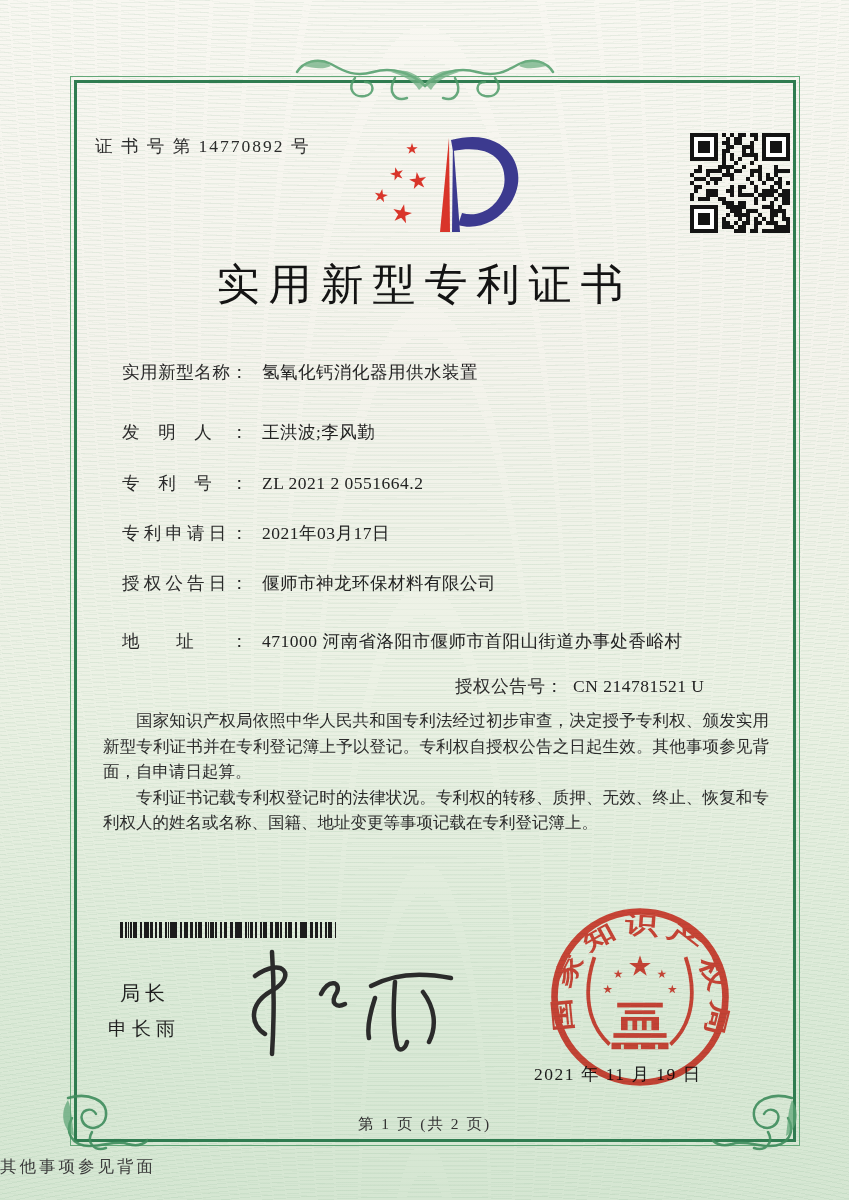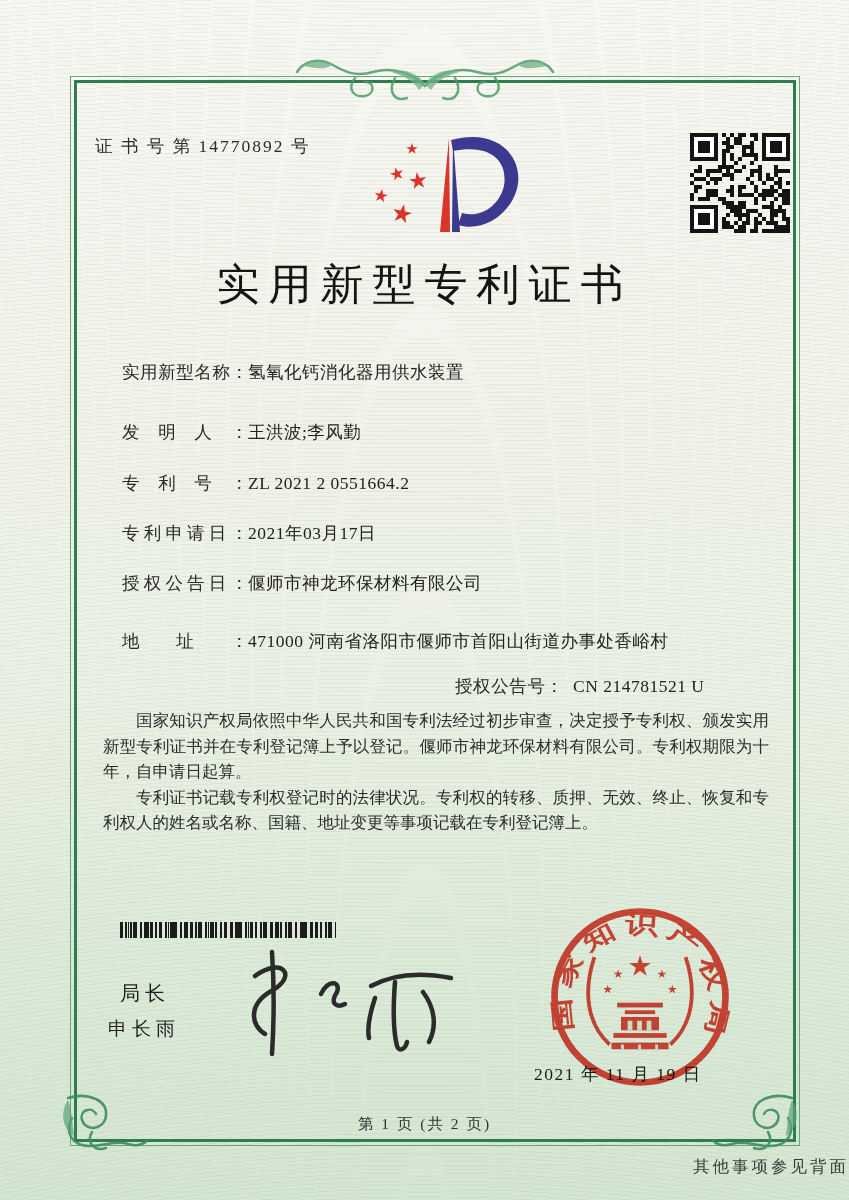--- a/index.html
+++ b/index.html
@@ -17,40 +17,40 @@
     border:1.5px solid #63a878;box-sizing:border-box;
   }
   .border-inner{
     position:absolute;left:3px;top:3px;right:3px;bottom:3px;
     border:3px solid #2f7c50;box-sizing:border-box;
   }
   .abs{position:absolute;}
   .certno{left:95px;top:134px;font-size:17.5px;letter-spacing:2px;color:#2b2b2b;}
   .title{left:0;top:256px;width:849px;text-align:center;font-size:43px;letter-spacing:9px;color:#141414;font-weight:500;}
   .row{left:122px;font-size:17.5px;white-space:nowrap;color:#222;}
-  .lbl{display:inline-block;width:126px;text-align:justify;text-align-last:justify;margin-right:0;color:#2a2a2a;}
+  .lbl{display:inline-block;width:126px;text-align:justify;text-align-last:justify;margin-right:14px;color:#2a2a2a;}
   .val{letter-spacing:.5px;text-align:center;}
   .row2{left:455px;font-size:17.5px;white-space:nowrap;color:#222;font-family:Liberation Serif, serif;}
   .row2 .lbl{width:108px;margin-right:10px;}
   .paras{left:103px;top:708px;width:666px;font-size:16.5px;line-height:25.5px;text-align:justify;color:#2b2b2b;}
   .paras p{margin:0;text-indent:2em;}
   .barcode{
     left:120px;top:922px;width:216px;height:16px;
     background:
       repeating-linear-gradient(90deg,#1c1c1c 0 2px,rgba(0,0,0,0) 2px 5px),
       repeating-linear-gradient(90deg,#1c1c1c 0 1px,rgba(0,0,0,0) 1px 8px),
       repeating-linear-gradient(90deg,#1c1c1c 0 3px,rgba(0,0,0,0) 3px 13px);
   }
   .dirtitle{left:120px;top:980px;font-size:20px;letter-spacing:5px;color:#1f1f1f;font-family:"Liberation Sans","DejaVu Sans",sans-serif;text-align:right;}
   .dirname{left:108px;top:1016px;font-size:19px;letter-spacing:5px;color:#1f1f1f;font-family:"Liberation Sans","DejaVu Sans",sans-serif;}
   .sigsvg{left:225px;top:942px;z-index:4;}
   .sealsvg{left:545px;top:902px;z-index:5;mix-blend-mode:multiply;opacity:.93;}
   .sealdate{left:534px;top:1062px;font-size:17.5px;letter-spacing:1.5px;color:#1c1c1c;z-index:3;}
   .pagenum{left:0;top:1114px;width:849px;text-align:center;font-size:15.5px;letter-spacing:2px;color:#333;}
-  .backnote{left:0;top:1156px;width:849px;text-align:right;font-size:16.5px;letter-spacing:3px;color:#3a3a3a;}
+  .backnote{left:0;top:1156px;width:849px;text-align:left;font-size:16.5px;letter-spacing:3px;color:#3a3a3a;}
   .ornament-top{left:295px;top:48px;z-index:2;}
   .ornament-bl{left:58px;top:1088px;z-index:2;}
   .ornament-br{left:712px;top:1088px;z-index:2;}
   .logo{left:354px;top:124px;}
   .qr{left:690px;top:133px;}
 </style>
 </head>
 <body>
 
 <div class="page">
@@ -359,21 +359,21 @@
     <span class="lbl">授权公告日：</span><span class="val">偃师市神龙环保材料有限公司</span>
   </div>
   <div class="abs row" style="top:629px">
     <span class="lbl">地址：</span><span class="val">471000 河南省洛阳市偃师市首阳山街道办事处香峪村</span>
   </div>
   <div class="abs row2" style="top:674px">
     <span class="lbl">授权公告号：</span><span class="val">CN 214781521 U</span>
   </div>
 
   <div class="abs paras">
-    <p>国家知识产权局依照中华人民共和国专利法经过初步审查，决定授予专利权、颁发实用新型专利证书并在专利登记簿上予以登记。偃师市神龙环保材料有限公司。专利权期限为十年，自申请日起算。</p>
+    <p>国家知识产权局依照中华人民共和国专利法经过初步审查，决定授予专利权、颁发实用新型专利证书并在专利登记簿上予以登记。专利权自授权公告之日起生效。其他事项参见背面，自申请日起算。</p>
     <p>专利证书记载专利权登记时的法律状况。专利权的转移、质押、无效、终止、恢复和专利权人的姓名或名称、国籍、地址变更等事项记载在专利登记簿上。</p>
   </div>
 
   <div class="abs barcode"></div>
 
   <div class="abs dirtitle">局长</div>
   <div class="abs dirname">申长雨</div>
 
   <svg class="abs sigsvg" width="250" height="120" viewBox="0 0 250 120">
     <g fill="none" stroke="#2b2b2b" stroke-width="4.5" stroke-linecap="round" stroke-linejoin="round">

